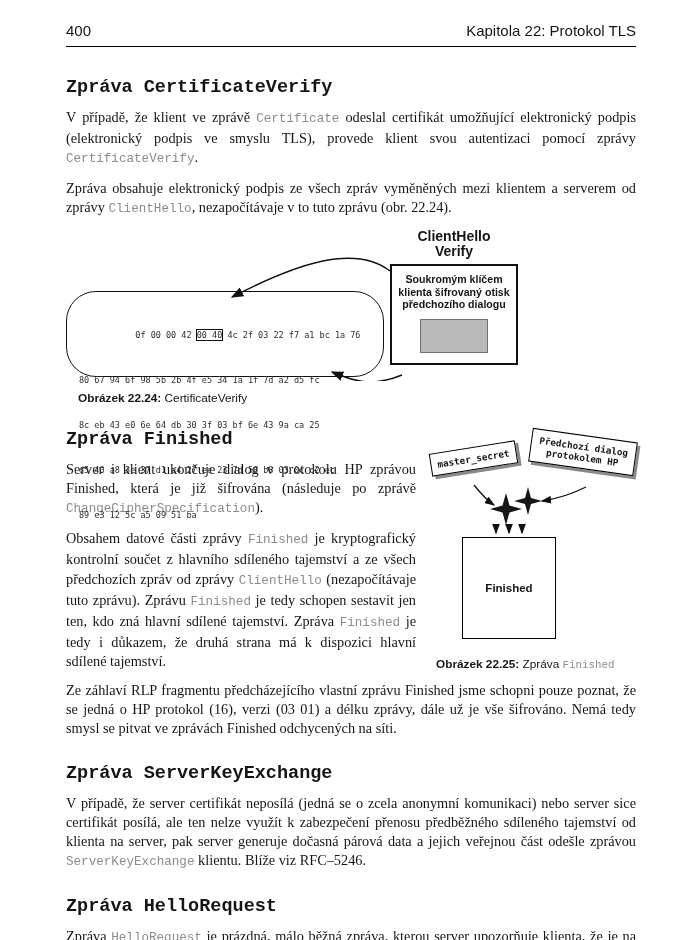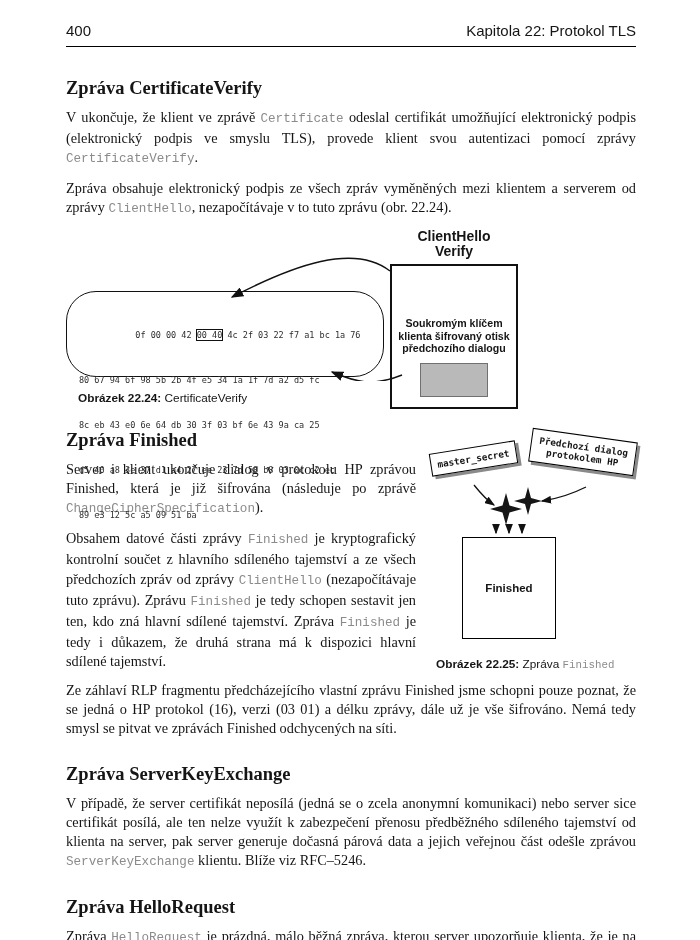--- a/index.html
+++ b/index.html
@@ -12,21 +12,21 @@
 
   .running-head {
     display:flex; justify-content:space-between; align-items:baseline;
     font-family:"Liberation Sans", sans-serif; font-size:15px;
     padding-bottom:7px; border-bottom:1.4px solid #000;
   }
 
   .sec { margin-top:24px; }
   .sec-first { margin-top:30px; }
   h1 {
-    font-family:Liberation Serif, serif; font-weight:700;
+    font-family:Liberation Mono, monospace; font-weight:700;
     font-size:18.5px; line-height:22px; margin:4px 0 9px;
   }
   p { font-size:14.3px; line-height:19.2px; text-align:justify; margin:0 0 9.5px; }
   .code { font-family:"Liberation Mono", monospace; font-size:12.6px; color:#8b8b8b; }
 
   
   .fig24 { position:relative; height:152px; margin-top:8px; }
   .hex-cloud {
     position:absolute; left:0; top:62px; width:318px; height:86px;
     border:1.5px solid #111; border-radius:30px;
@@ -37,21 +37,21 @@
   .hexbox { box-shadow:0 0 0 1px #111; }
   .cv-col { position:absolute; left:324px; top:0; width:128px; }
   .cv-title {
     width:86px; margin:0 auto; text-align:center;
     font-family:"Liberation Sans", sans-serif; font-weight:700;
     font-size:14px; line-height:15px;
   }
   .cv-box { margin-top:5px; border:2px solid #111; padding:7px 5px 10px; background:#fff; }
   .cv-text {
     font-family:"Liberation Sans", sans-serif; font-weight:700;
-    font-size:10.6px; line-height:12.5px; text-align:center;margin-top:44px;
+    font-size:10.6px; line-height:12.5px; text-align:center;
   }
   .cv-gray { width:68px; height:34px; margin:8px auto 0; background:#b9b9b9; border:1px solid #707070; }
   .fig24-svg { position:absolute; left:0; top:0; width:570px; height:152px; pointer-events:none; }
 
   .caption { font-family:"Liberation Sans", sans-serif; font-size:11.8px; line-height:14px; margin:10px 12px 0; }
   .caption .b { font-weight:700; }
   .caption .code { font-size:10.8px; }
 
   
   .fig25 {
@@ -81,21 +81,21 @@
 
 <div class="page">
 
   <header class="running-head">
     <span>400</span>
     <span>Kapitola 22: Protokol TLS</span>
   </header>
 
   <section class="sec sec-first">
     <h1>Zpráva CertificateVerify</h1>
-    <p><span>V ukončuje, že klient ve zprávě </span><span class="code">Certificate</span><span> odeslal certifikát umožňující elektronický podpis (elektronický podpis ve smyslu TLS), provede klient svou autentizaci pomocí zprávy </span><span class="code">CertificateVerify</span><span>.</span></p>
+    <p><span>V případě, že klient ve zprávě </span><span class="code">Certificate</span><span> odeslal certifikát umožňující elektronický podpis (elektronický podpis ve smyslu TLS), provede klient svou autentizaci pomocí zprávy </span><span class="code">CertificateVerify</span><span>.</span></p>
     <p><span>Zpráva obsahuje elektronický podpis ze všech zpráv vyměněných mezi klientem a serverem od zprávy </span><span class="code">ClientHello</span><span>, nezapočítávaje v to tuto zprávu (obr. 22.24).</span></p>
 
     <figure class="fig24">
       <div class="hex-cloud">
         <div><span>           0f 00 00 42 </span><span class="hexbox">00 40</span><span> 4c 2f 03 22 f7 a1 bc 1a 76</span></div>
         <div>80 67 94 6f 98 5b 2b 4f e5 34 1a 1f 7d a2 d5 fc</div>
         <div>8c eb 43 e0 6e 64 db 30 3f 03 bf 6e 43 9a ca 25</div>
         <div>d5 40 a8 3e 37 d1 a4 27 ee 23 7d 58 b8 03 0c c2 ec</div>
         <div>89 e3 12 5c a5 09 51 ba</div>
       </div>

